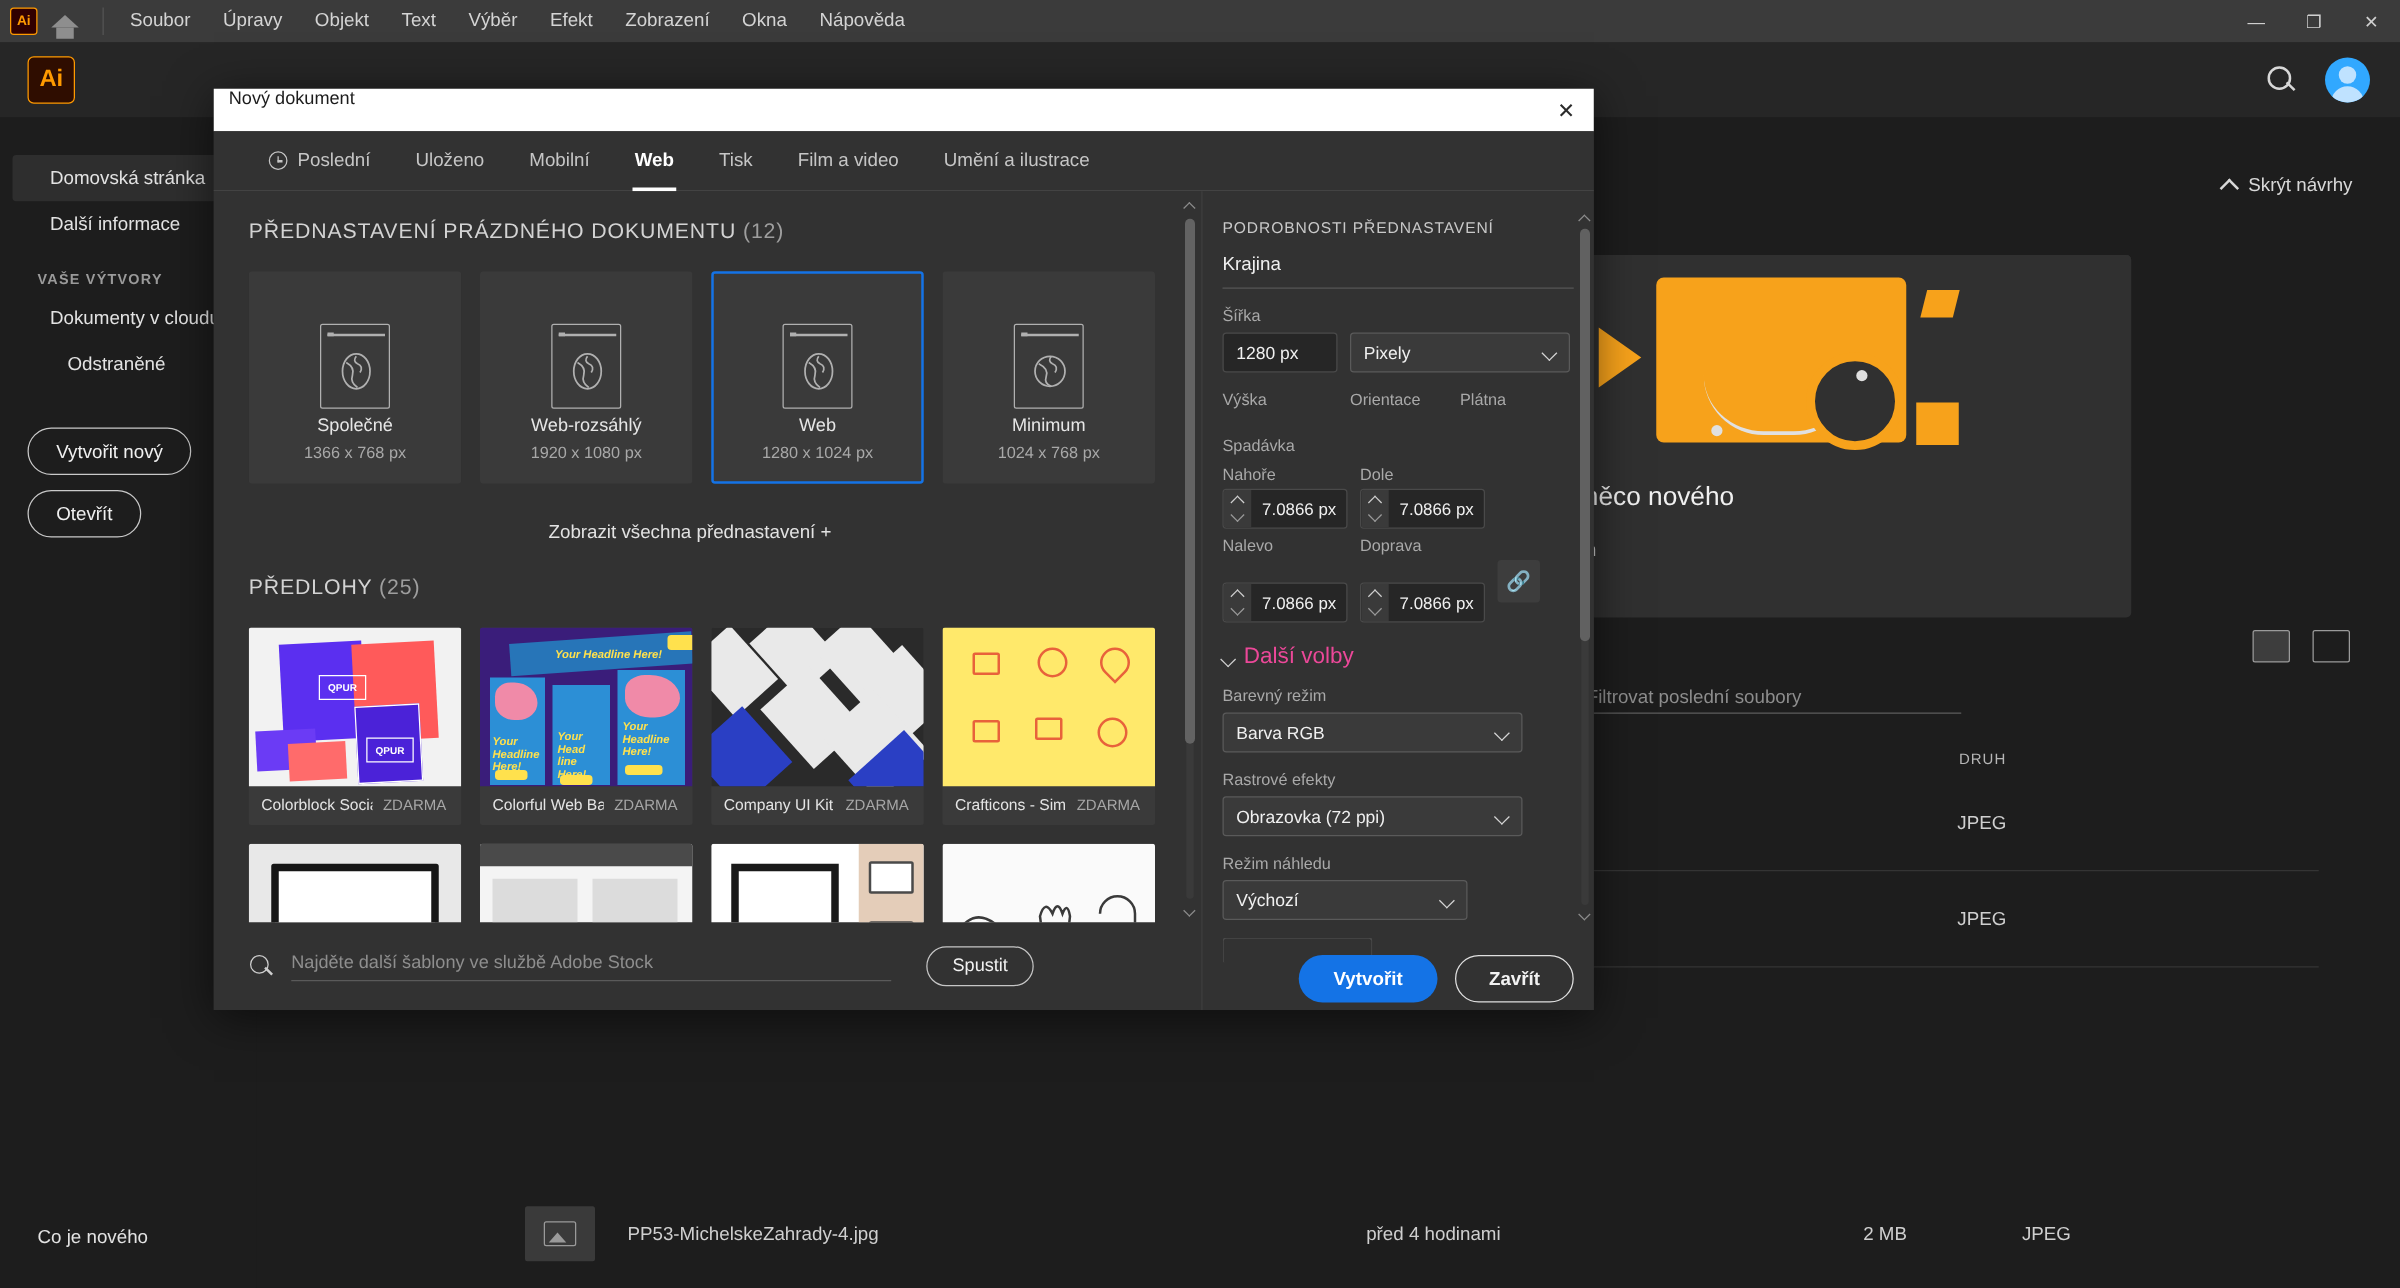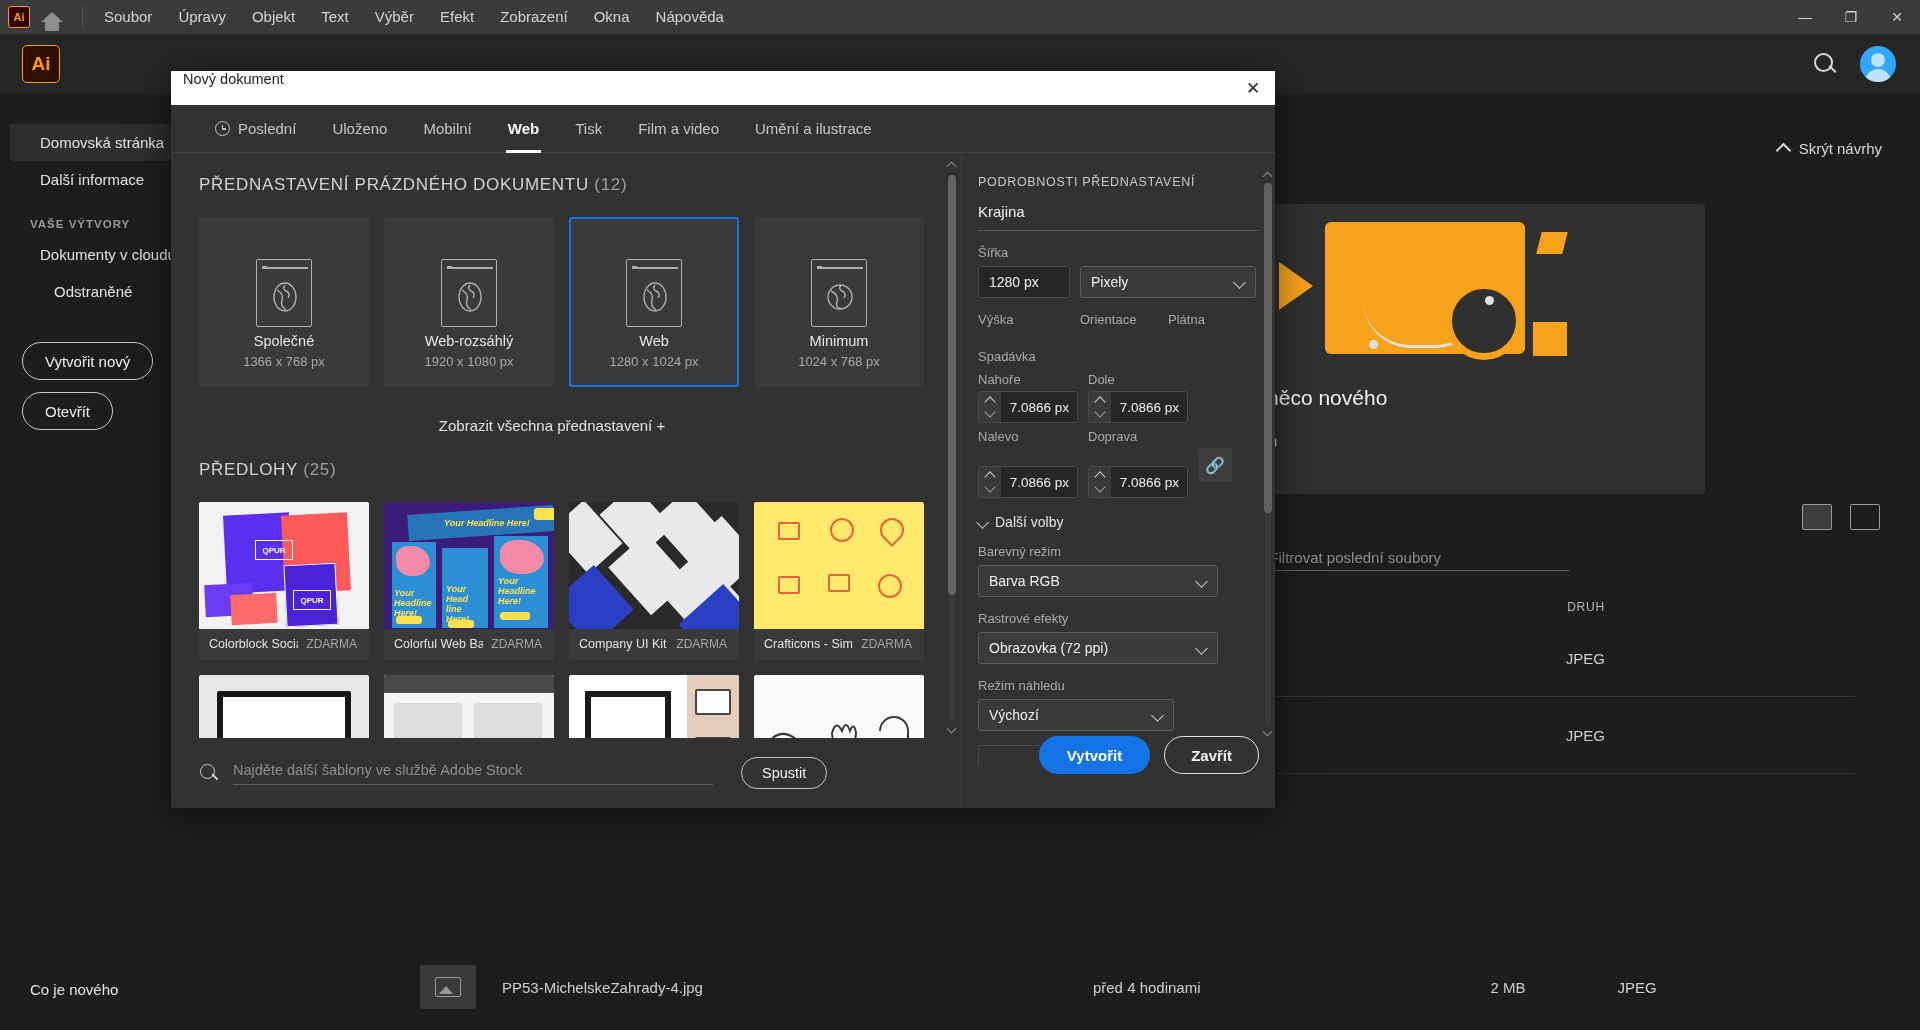--- a/index.html
+++ b/index.html
@@ -374,30 +374,30 @@
                     width: 7px; height: 7px; border-radius: 50%; background: #9a9a9a; }
   .orient-fig .bd { position: absolute; left: 50%; bottom: 0; transform: translateX(-50%);
                     width: 13px; height: 8px; border-radius: 7px 7px 0 0; background: #9a9a9a; }
   .orient-btn.sel .hd, .orient-btn.sel .bd { background: #1473e6; }
   .link-btn {
     width: 34px; height: 34px; background: #3d3d3d; border-radius: 3px;
     display: flex; align-items: center; justify-content: center; color: #c8c8c8;
     font-size: 16px;
   }
   .disclosure { display: flex; align-items: flex-end; gap: 8px; padding: 16px 0 0 16px;
-                color: #e5e5e5; font-size: 14px; }
+                color: #ec4899; font-size: 18px; }
   .chev-sm { width: 9px; height: 9px; border-left: 1.6px solid #d0d0d0;
              border-bottom: 1.6px solid #d0d0d0; transform: rotate(-45deg); margin-bottom: 3px; }
   #right-scrollbar { position: absolute; right: 2px; top: 18px; width: 10px; height: 565px; }
   #right-scrollbar .track { position: absolute; top: 12px; bottom: 12px; left: 2px; width: 6px;
                             background: #3a3a3a; border-radius: 3px; }
   #right-scrollbar .thumb { position: absolute; top: 12px; left: 1px; width: 8px; height: 330px;
                             background: #616161; border-radius: 4px; }
   #action-bar {
-    position: absolute; right: 16px; bottom: 34px; display: flex; gap: 14px; align-items: center;
+    position: absolute; right: 16px; bottom: 6px; display: flex; gap: 14px; align-items: center;
   }
   #btn-create {
     background: #1473e6; color: #fff; font-size: 15px; font-weight: bold;
     border-radius: 20px; height: 38px; padding: 0 28px;
     display: flex; align-items: center;
   }
   #btn-close {
     background: transparent; border: 1px solid #e0e0e0; color: #f2f2f2; font-size: 15px;
     font-weight: bold; border-radius: 20px; height: 38px; padding: 0 26px;
     display: flex; align-items: center;

